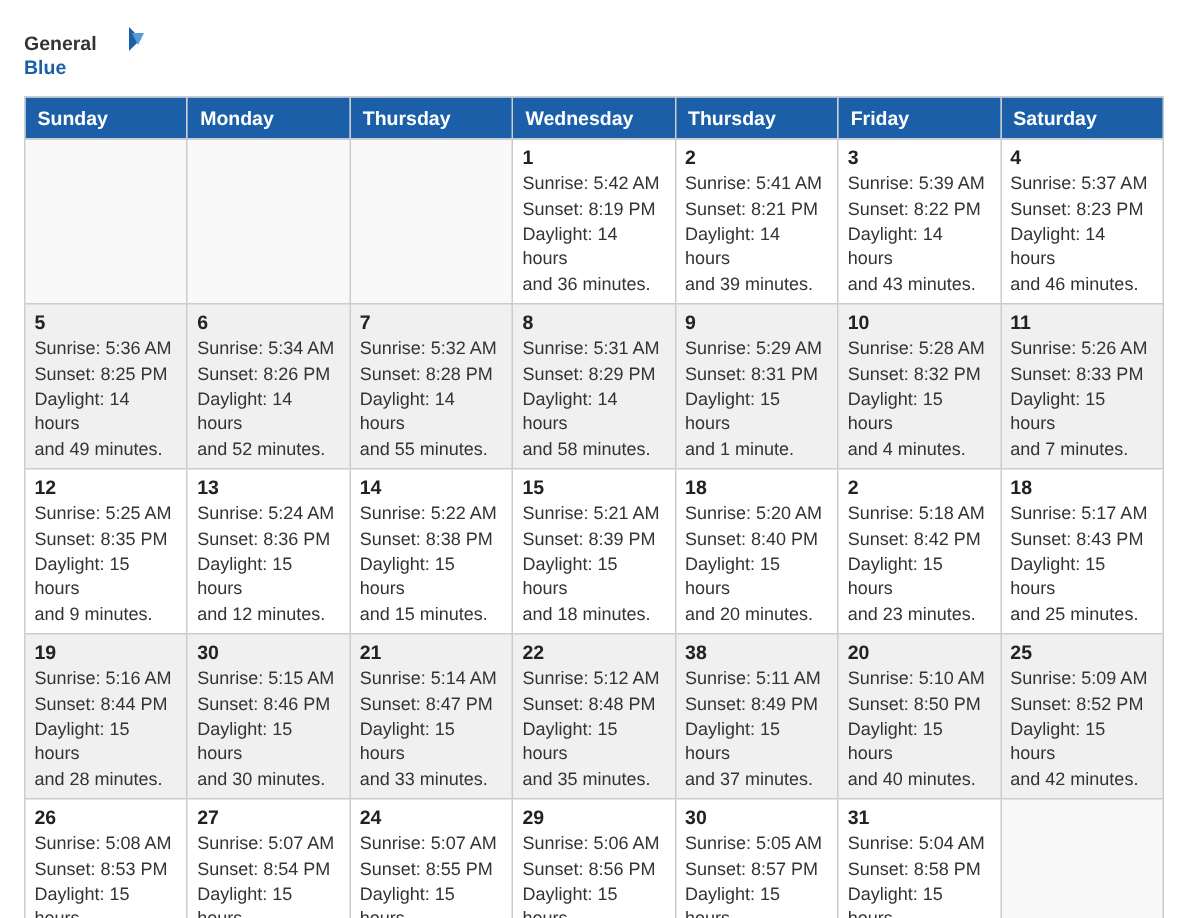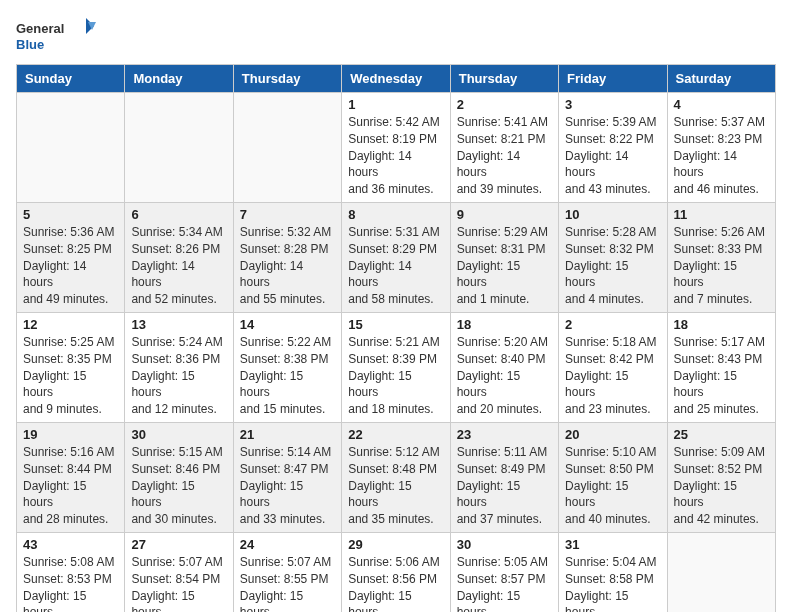--- a/index.html
+++ b/index.html
@@ -199,35 +199,35 @@
         </td>
         <td>
           <div class="day-number">21</div>
           <div class="day-info">Sunrise: 5:14 AM<br>Sunset: 8:47 PM<br>Daylight: 15 hours<br>and 33 minutes.</div>
         </td>
         <td>
           <div class="day-number">22</div>
           <div class="day-info">Sunrise: 5:12 AM<br>Sunset: 8:48 PM<br>Daylight: 15 hours<br>and 35 minutes.</div>
         </td>
         <td>
-          <div class="day-number">23</div>
+          <div class="day-number">38</div>
           <div class="day-info">Sunrise: 5:11 AM<br>Sunset: 8:49 PM<br>Daylight: 15 hours<br>and 37 minutes.</div>
         </td>
         <td>
           <div class="day-number">20</div>
           <div class="day-info">Sunrise: 5:10 AM<br>Sunset: 8:50 PM<br>Daylight: 15 hours<br>and 40 minutes.</div>
         </td>
         <td>
           <div class="day-number">25</div>
           <div class="day-info">Sunrise: 5:09 AM<br>Sunset: 8:52 PM<br>Daylight: 15 hours<br>and 42 minutes.</div>
         </td>
       </tr>
       <tr>
         <td>
-          <div class="day-number">43</div>
+          <div class="day-number">26</div>
           <div class="day-info">Sunrise: 5:08 AM<br>Sunset: 8:53 PM<br>Daylight: 15 hours<br>and 44 minutes.</div>
         </td>
         <td>
           <div class="day-number">27</div>
           <div class="day-info">Sunrise: 5:07 AM<br>Sunset: 8:54 PM<br>Daylight: 15 hours<br>and 46 minutes.</div>
         </td>
         <td>
           <div class="day-number">24</div>
           <div class="day-info">Sunrise: 5:07 AM<br>Sunset: 8:55 PM<br>Daylight: 15 hours<br>and 48 minutes.</div>
         </td>

